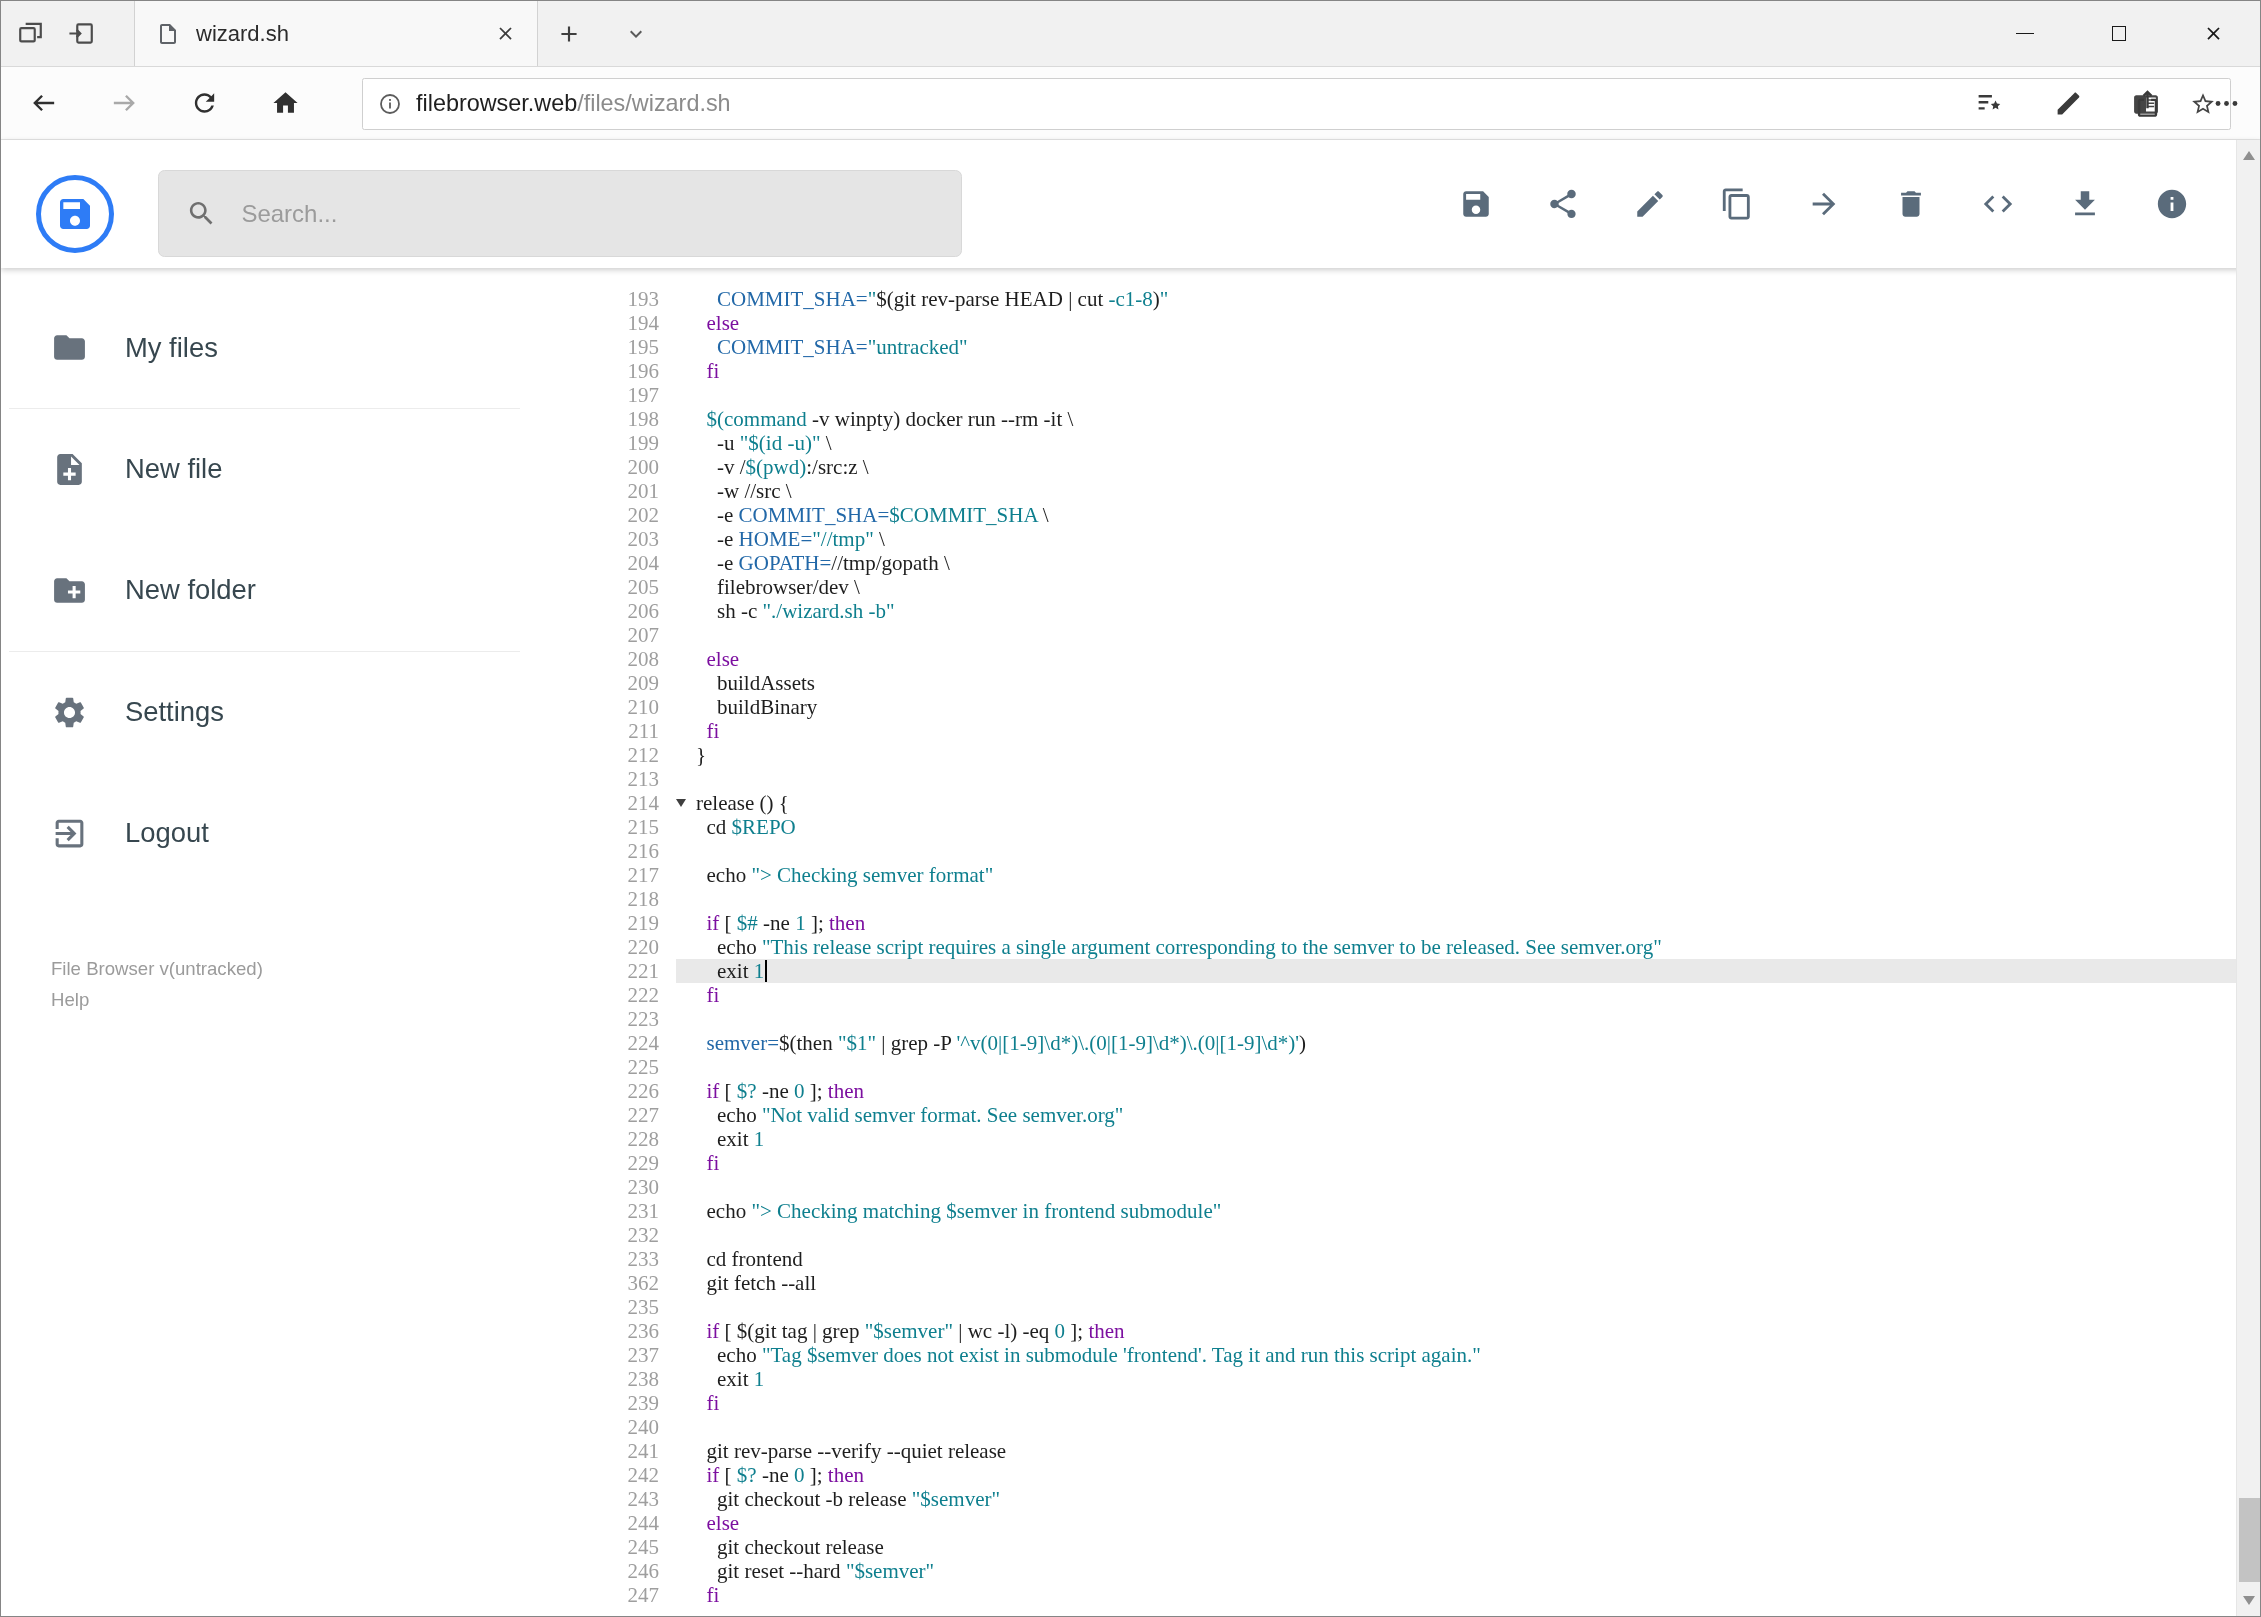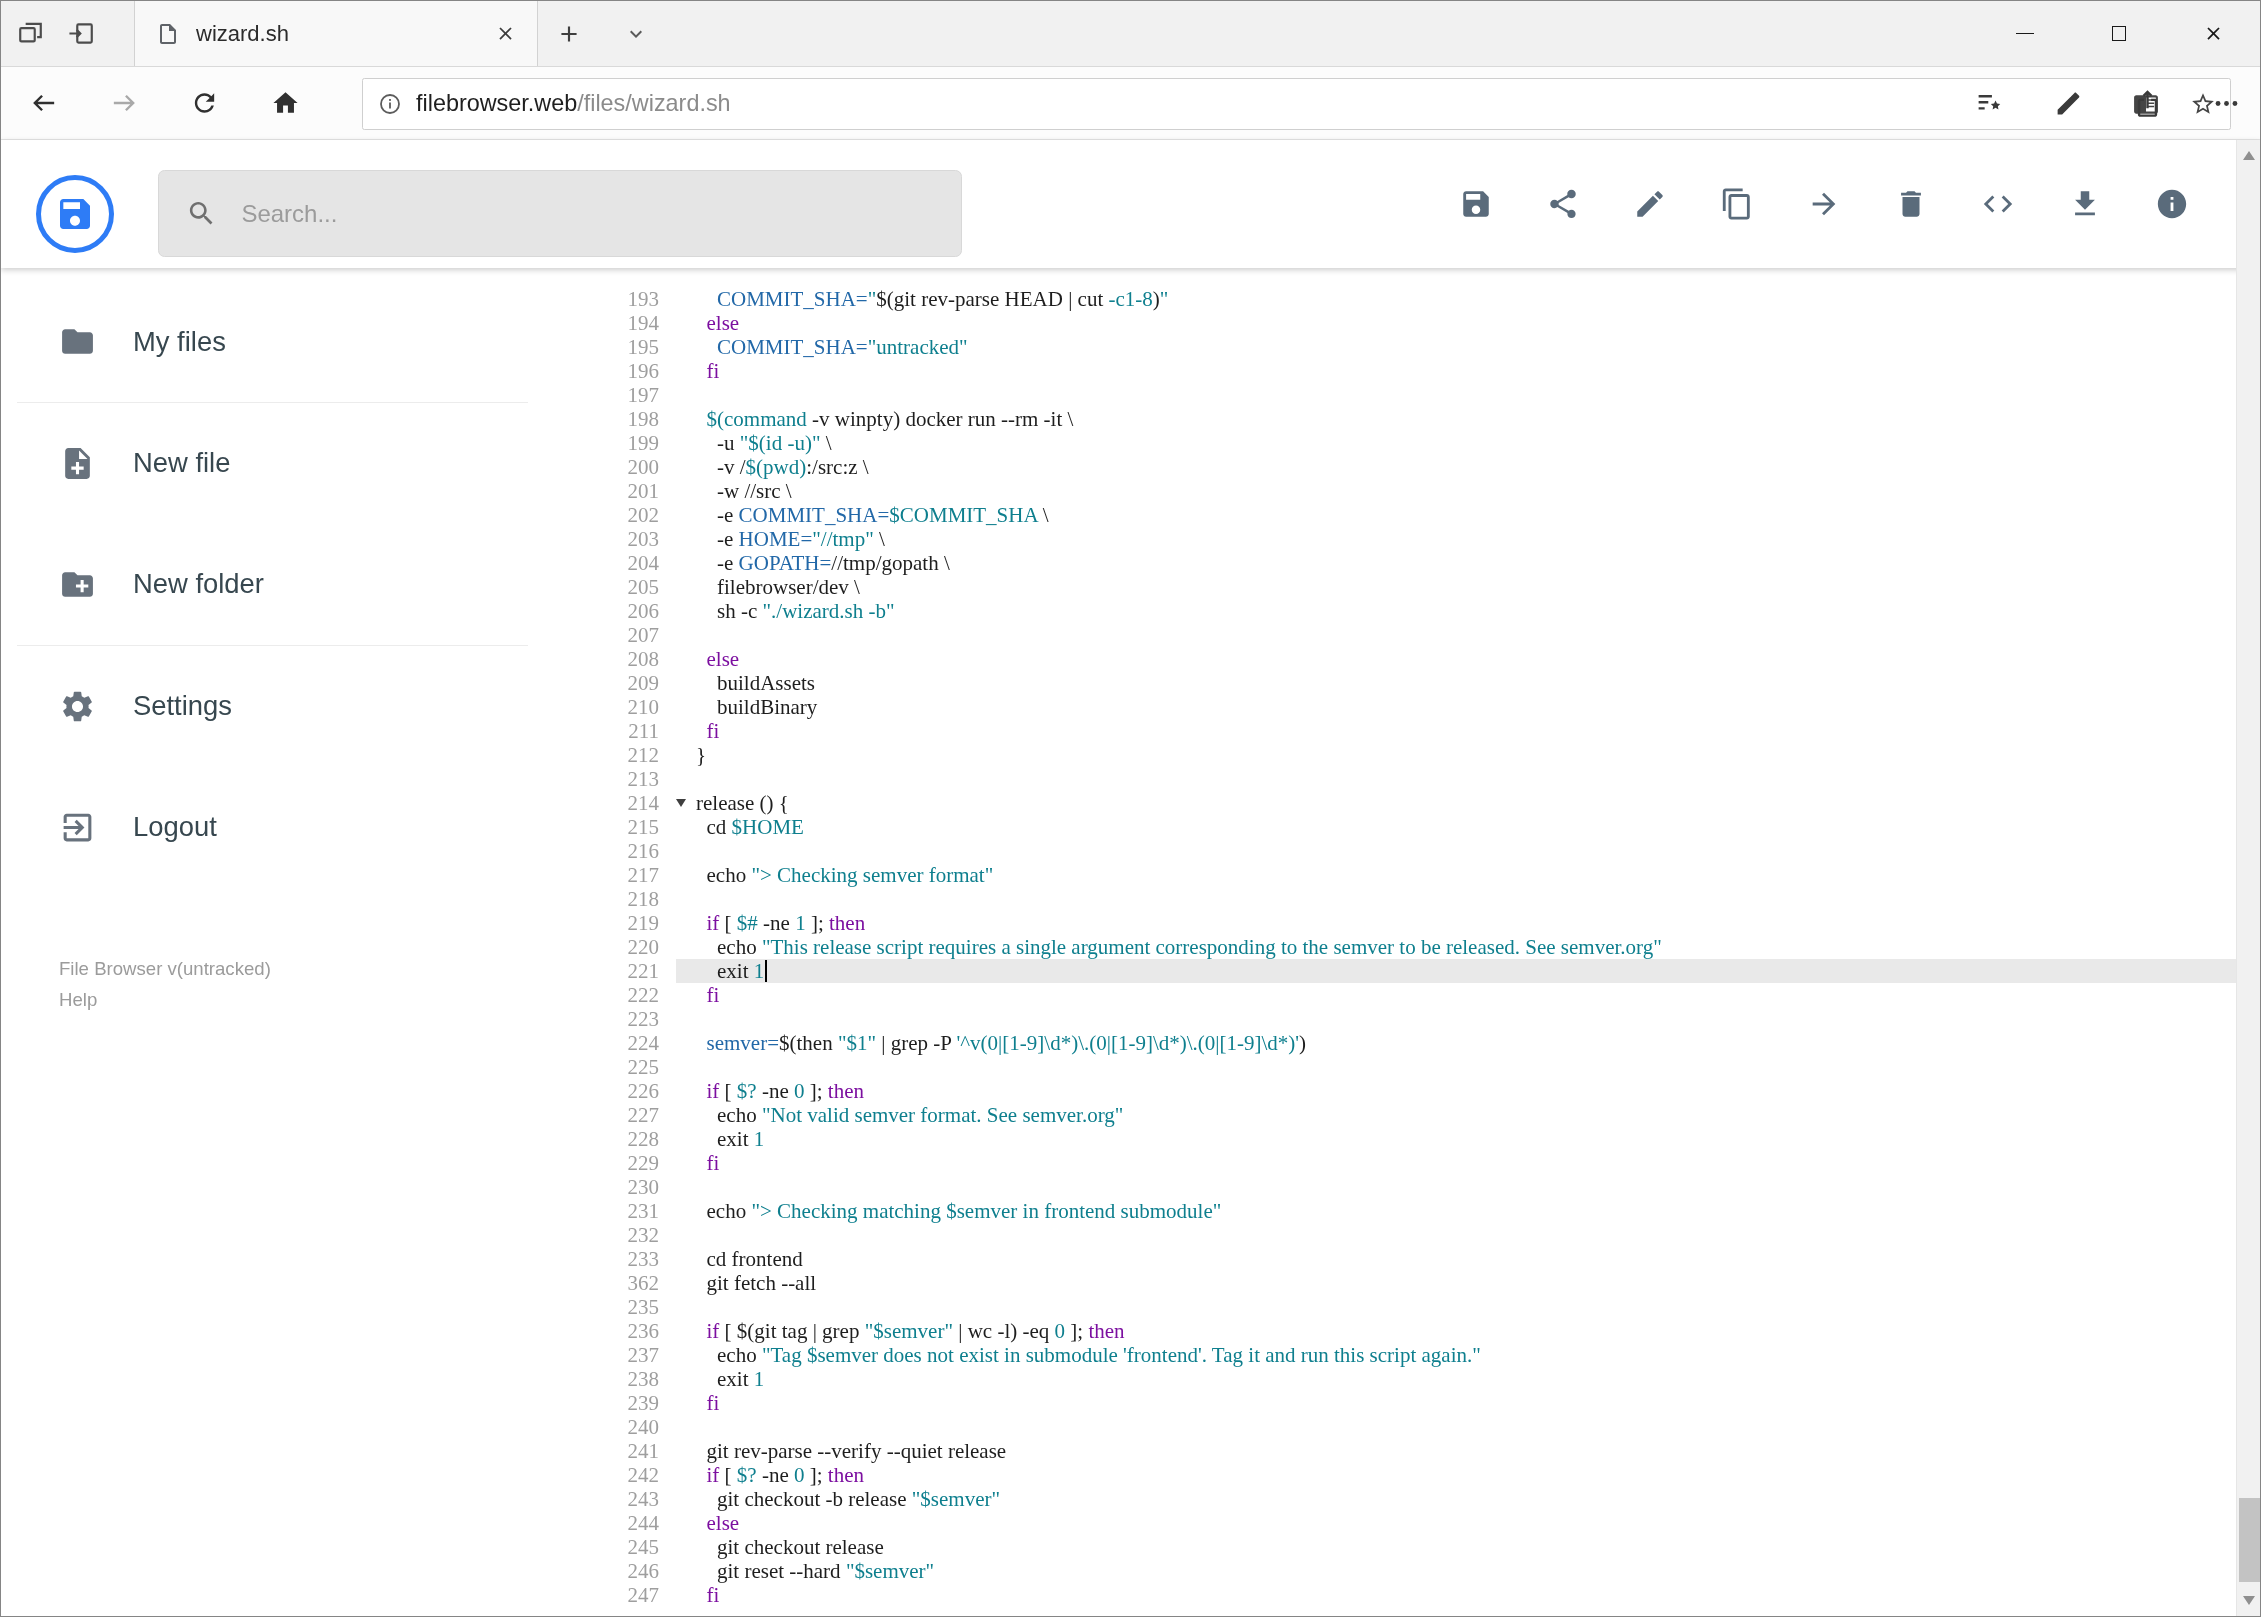--- a/index.html
+++ b/index.html
@@ -45,21 +45,21 @@
   .logo svg{width:40px;height:40px;display:block}
   .search{position:absolute;left:157px;top:30px;width:804px;height:87px;border:0.8px solid #d8d8d8;border-radius:6.5px;background:#e5e5e5;display:flex;align-items:center;padding:0 27.4px;gap:24px}
   .search-ic{color:#6f6f6f}.search-ic svg{width:31px;height:31px;display:block}
   .search input{border:0;outline:0;flex:1;font-size:24px;font-family:inherit;color:#333;background:transparent}
   .search input::placeholder{color:#9b9b9b}
   .edit-toolbar{position:absolute;right:71px;top:0;bottom:0;display:flex;align-items:center;gap:53px;color:#5a6b7b}
   .edit-toolbar svg{width:34px;height:34px;display:block}
   .tb-btn{cursor:pointer}
 
   
-  .sidebar{position:absolute;left:8px;top:128px;width:533px;bottom:0;background:#fff;padding-top:13px}
+  .sidebar{position:absolute;left:0;top:128px;width:533px;bottom:0;background:#fff;padding-top:19px}
   .sb-item{height:121px;display:flex;align-items:center;padding-left:50px;gap:37px;cursor:pointer}
   .sb-icon{color:#68727d}.sb-icon svg{width:37px;height:37px;display:block}
   .sb-label{font-size:27.4px;color:#37474f}
   .sb-div{height:0.8px;background:#ececec;margin:0 13.7px 0 8px}
   .sb-footer{position:absolute;left:50px;top:685px;font-size:18.6px;color:#9b9b9b;line-height:31px}
 
   
   .editor{position:absolute;left:533px;top:128px;right:24px;bottom:0;background:#fff;overflow:hidden;font-family:Liberation Serif, serif;font-size:21px;line-height:24px;padding-top:19.4px}
   .cm-line{display:flex;min-height:24px;white-space:pre}
   .gutter{flex:0 0 142px;padding-right:17px;text-align:right;color:var(--gutter,#9e9e9e);position:relative}
@@ -341,21 +341,21 @@
           <div class="cm-line"><span class="gutter">205</span><span class="code"><span class="tk-p">    filebrowser/dev \</span></span></div>
           <div class="cm-line"><span class="gutter">206</span><span class="code"><span class="tk-p">    sh -c </span><span class="tk-s">"./wizard.sh -b"</span></span></div>
           <div class="cm-line"><span class="gutter">207</span><span class="code"></span></div>
           <div class="cm-line"><span class="gutter">208</span><span class="code"><span class="tk-p">  </span><span class="tk-k">else</span></span></div>
           <div class="cm-line"><span class="gutter">209</span><span class="code"><span class="tk-p">    buildAssets</span></span></div>
           <div class="cm-line"><span class="gutter">210</span><span class="code"><span class="tk-p">    buildBinary</span></span></div>
           <div class="cm-line"><span class="gutter">211</span><span class="code"><span class="tk-p">  </span><span class="tk-k">fi</span></span></div>
           <div class="cm-line"><span class="gutter">212</span><span class="code"><span class="tk-p">}</span></span></div>
           <div class="cm-line"><span class="gutter">213</span><span class="code"></span></div>
           <div class="cm-line"><span class="gutter">214<span class="fold"></span></span><span class="code"><span class="tk-p">release () {</span></span></div>
-          <div class="cm-line"><span class="gutter">215</span><span class="code"><span class="tk-p">  cd </span><span class="tk-s">$HOME</span></span></div>
+          <div class="cm-line"><span class="gutter">215</span><span class="code"><span class="tk-p">  cd </span><span class="tk-s">$REPO</span></span></div>
           <div class="cm-line"><span class="gutter">216</span><span class="code"></span></div>
           <div class="cm-line"><span class="gutter">217</span><span class="code"><span class="tk-p">  echo </span><span class="tk-s">"&gt; Checking semver format"</span></span></div>
           <div class="cm-line"><span class="gutter">218</span><span class="code"></span></div>
           <div class="cm-line"><span class="gutter">219</span><span class="code"><span class="tk-p">  </span><span class="tk-k">if</span><span class="tk-p"> [ </span><span class="tk-s">$#</span><span class="tk-p"> -ne </span><span class="tk-n">1</span><span class="tk-p"> ]; </span><span class="tk-k">then</span></span></div>
           <div class="cm-line"><span class="gutter">220</span><span class="code"><span class="tk-p">    echo </span><span class="tk-s">"This release script requires a single argument corresponding to the semver to be released. See semver.org"</span></span></div>
           <div class="cm-line active"><span class="gutter">221</span><span class="code"><span class="tk-p">    exit </span><span class="tk-n">1</span><span class="caret"></span></span></div>
           <div class="cm-line"><span class="gutter">222</span><span class="code"><span class="tk-p">  </span><span class="tk-k">fi</span></span></div>
           <div class="cm-line"><span class="gutter">223</span><span class="code"></span></div>
           <div class="cm-line"><span class="gutter">224</span><span class="code"><span class="tk-p">  </span><span class="tk-d">semver=</span><span class="tk-p">$(then </span><span class="tk-s">"$1"</span><span class="tk-p"> | grep -P </span><span class="tk-s">'^v(0|[1-9]\d*)\.(0|[1-9]\d*)\.(0|[1-9]\d*)'</span><span class="tk-p">)</span></span></div>
           <div class="cm-line"><span class="gutter">225</span><span class="code"></span></div>

